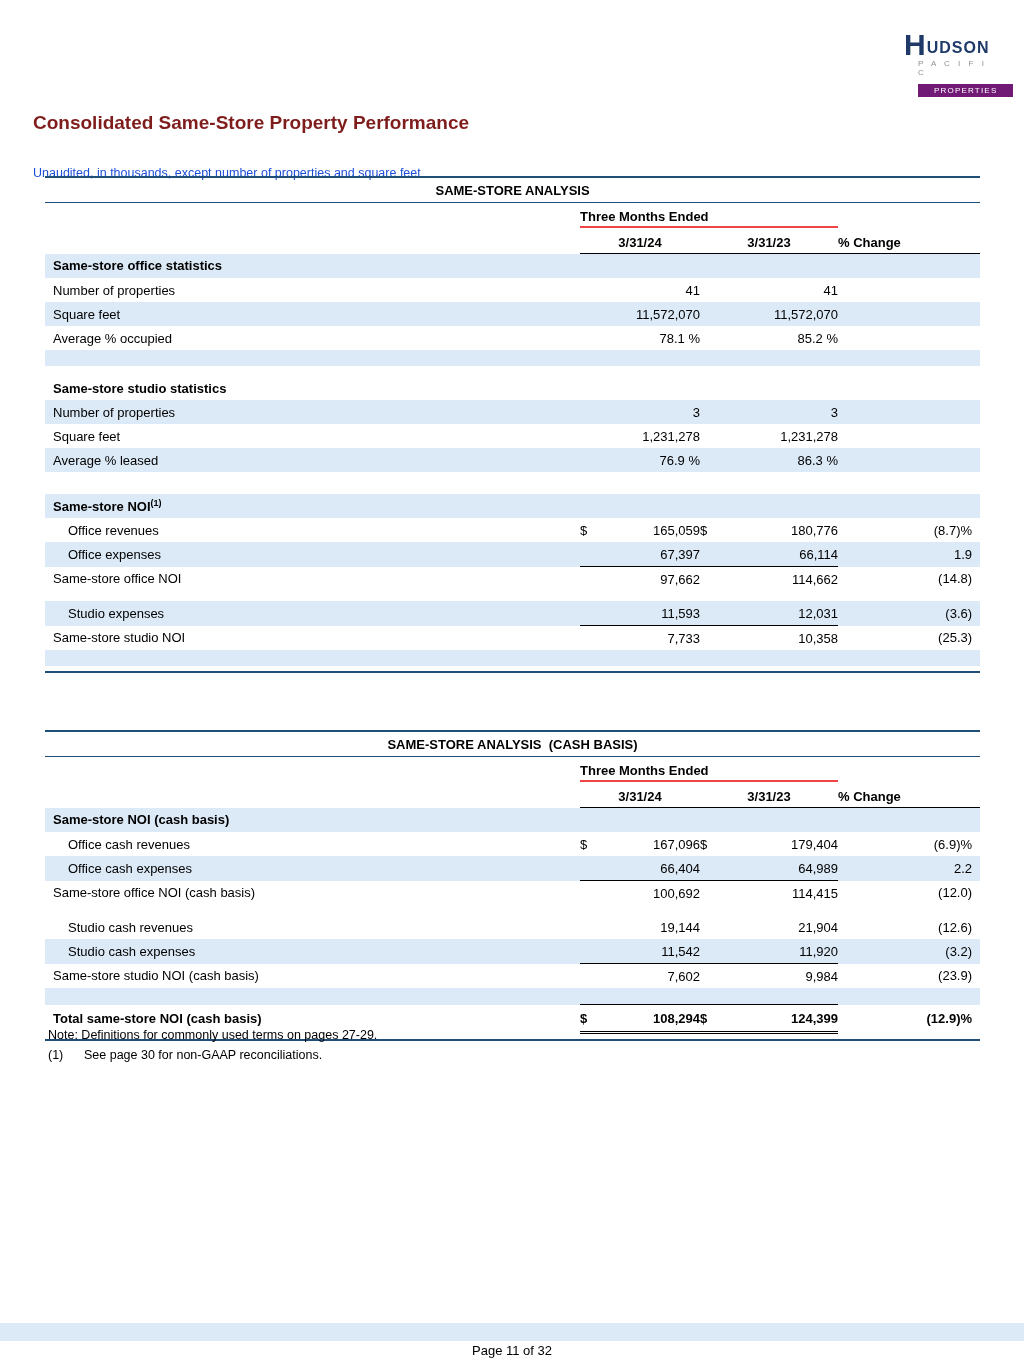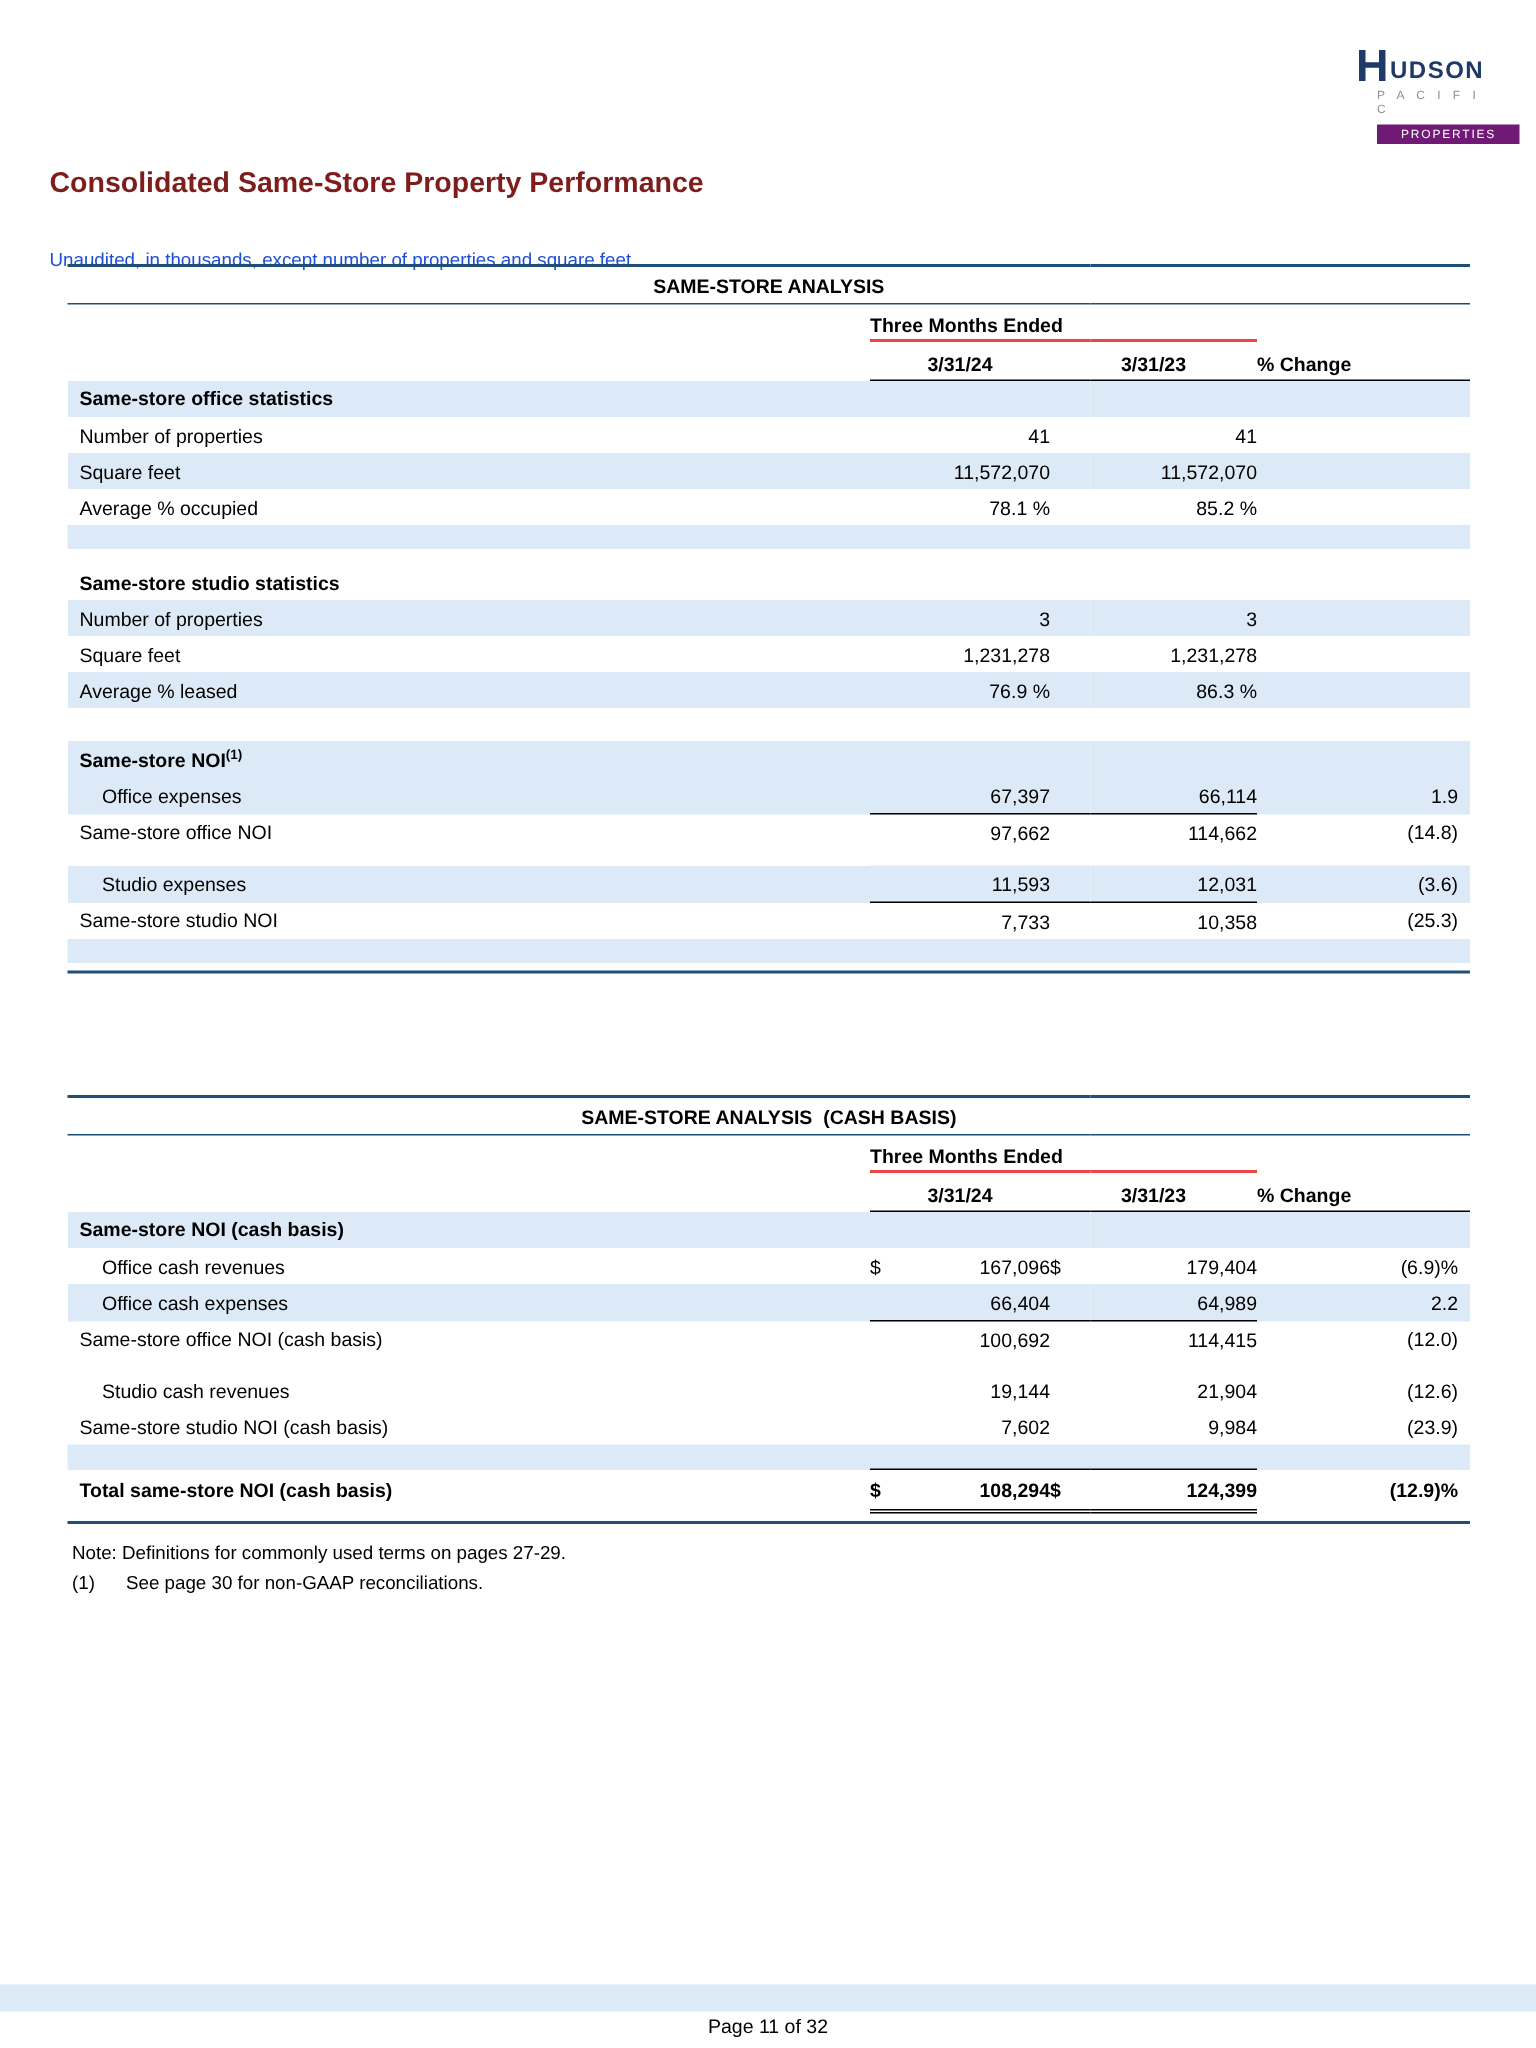--- a/index.html
+++ b/index.html
@@ -184,20 +184,28 @@
             <td colspan="6"></td>
           </tr>
           <tr class="shaded section">
             <td class="lab">Same-store NOI<sup>(1)</sup></td>
             <td class="dol"></td>
             <td class="val"></td>
             <td class="dol"></td>
             <td class="val"></td>
             <td class="chg"></td>
           </tr>
+          <tr class="data">
+            <td class="lab ind">Office revenues</td>
+            <td class="dol">$</td>
+            <td class="val">165,059</td>
+            <td class="dol">$</td>
+            <td class="val">180,776</td>
+            <td class="chg">(8.7)%</td>
+          </tr>
           <tr class="shaded data">
             <td class="lab ind">Office expenses</td>
             <td class="dol rule"></td>
             <td class="val rule">67,397</td>
             <td class="dol rule"></td>
             <td class="val rule">66,114</td>
             <td class="chg">1.9</td>
           </tr>
           <tr class="data">
             <td class="lab">Same-store office NOI</td>
@@ -296,20 +304,28 @@
             <td colspan="6"></td>
           </tr>
           <tr class="data">
             <td class="lab ind">Studio cash revenues</td>
             <td class="dol"></td>
             <td class="val">19,144</td>
             <td class="dol"></td>
             <td class="val">21,904</td>
             <td class="chg">(12.6)</td>
           </tr>
+          <tr class="shaded data">
+            <td class="lab ind">Studio cash expenses</td>
+            <td class="dol rule"></td>
+            <td class="val rule">11,542</td>
+            <td class="dol rule"></td>
+            <td class="val rule">11,920</td>
+            <td class="chg">(3.2)</td>
+          </tr>
           <tr class="data">
             <td class="lab">Same-store studio NOI (cash basis)</td>
             <td class="dol"></td>
             <td class="val">7,602</td>
             <td class="dol"></td>
             <td class="val">9,984</td>
             <td class="chg">(23.9)</td>
           </tr>
           <tr class="shaded blank">
             <td colspan="6"></td>

